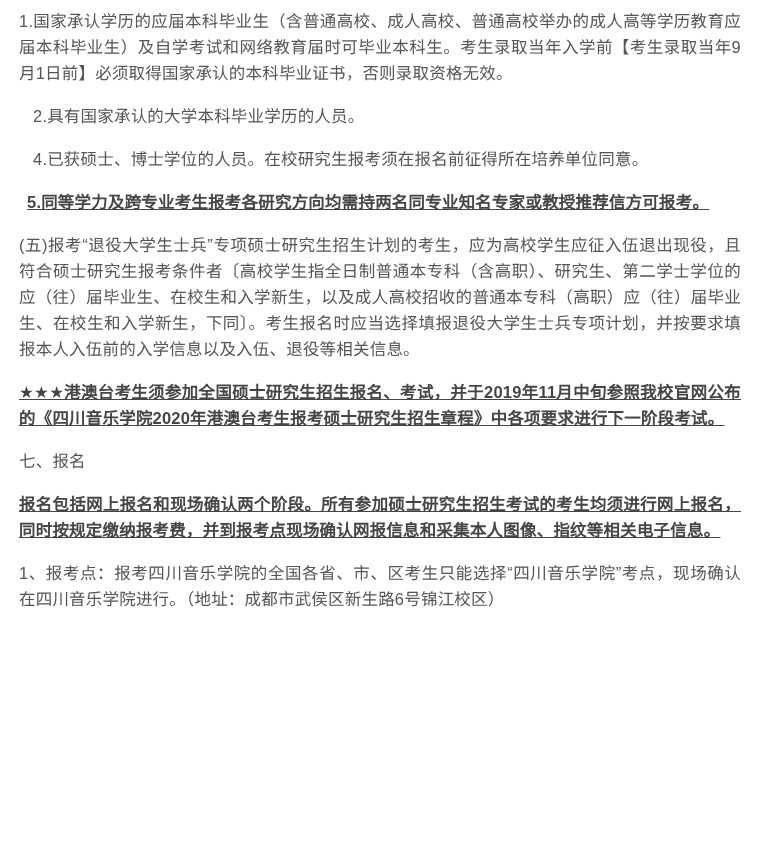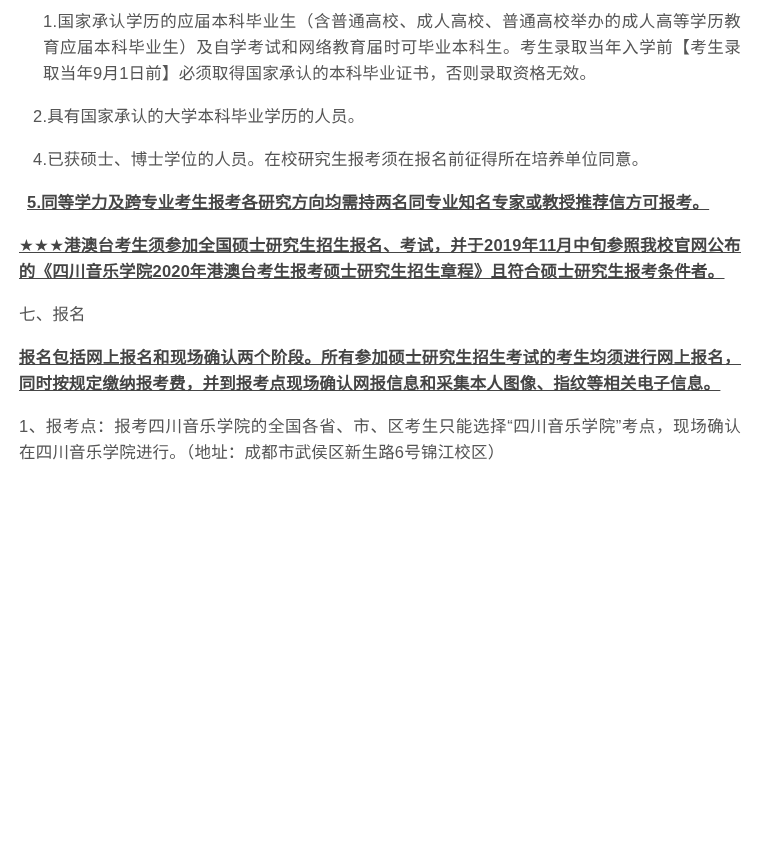--- a/index.html
+++ b/index.html
@@ -21,21 +21,20 @@
     color: var(--text-color, #555555);
     text-align: justify;
     letter-spacing: 0.2px;
   }
   .doc p {
     margin: 17px 0;
     font-weight: 400;
   }
   .doc p:first-child {
     margin-top: 3px;
-    margin-left: 24px;
   }
   .doc p.bold {
     font-weight: 700;
     color: var(--bold-color, #454545);
     text-decoration: underline;
   }
   .doc p.indent-1 {
     text-indent: 14px;
   }
   .doc p.indent-2 {
@@ -43,17 +42,18 @@
   }
 </style>
 </head>
 <body style="background: rgb(255, 255, 255);">
 
 <main class="doc">
     <p>1.国家承认学历的应届本科毕业生（含普通高校、成人高校、普通高校举办的成人高等学历教育应届本科毕业生）及自学考试和网络教育届时可毕业本科生。考生录取当年入学前【考生录取当年9月1日前】必须取得国家承认的本科毕业证书，否则录取资格无效。</p>
     <p class="indent-1">2.具有国家承认的大学本科毕业学历的人员。</p>
     <p class="indent-1">4.已获硕士、博士学位的人员。在校研究生报考须在报名前征得所在培养单位同意。</p>
     <p class="bold indent-2">5.同等学力及跨专业考生报考各研究方向均需持两名同专业知名专家或教授推荐信方可报考。</p>
-    <p class="bold">★★★港澳台考生须参加全国硕士研究生招生报名、考试，并于2019年11月中旬参照我校官网公布的《四川音乐学院2020年港澳台考生报考硕士研究生招生章程》且符合硕士研究生报考条件者。</p>
+    <p>(五)报考“退役大学生士兵”专项硕士研究生招生计划的考生，应为高校学生应征入伍退出现役，且符合硕士研究生报考条件者〔高校学生指全日制普通本专科（含高职）、研究生、第二学士学位的应（往）届毕业生、在校生和入学新生，以及成人高校招收的普通本专科（高职）应（往）届毕业生、在校生和入学新生，下同〕。考生报名时应当选择填报退役大学生士兵专项计划，并按要求填报本人入伍前的入学信息以及入伍、退役等相关信息。</p>
+    <p class="bold">★★★港澳台考生须参加全国硕士研究生招生报名、考试，并于2019年11月中旬参照我校官网公布的《四川音乐学院2020年港澳台考生报考硕士研究生招生章程》中各项要求进行下一阶段考试。</p>
     <p>七、报名</p>
     <p class="bold">报名包括网上报名和现场确认两个阶段。所有参加硕士研究生招生考试的考生均须进行网上报名，同时按规定缴纳报考费，并到报考点现场确认网报信息和采集本人图像、指纹等相关电子信息。</p>
     <p>1、报考点：报考四川音乐学院的全国各省、市、区考生只能选择“四川音乐学院”考点，现场确认在四川音乐学院进行。（地址：成都市武侯区新生路6号锦江校区）</p>
   </main>
 
 </body></html>

